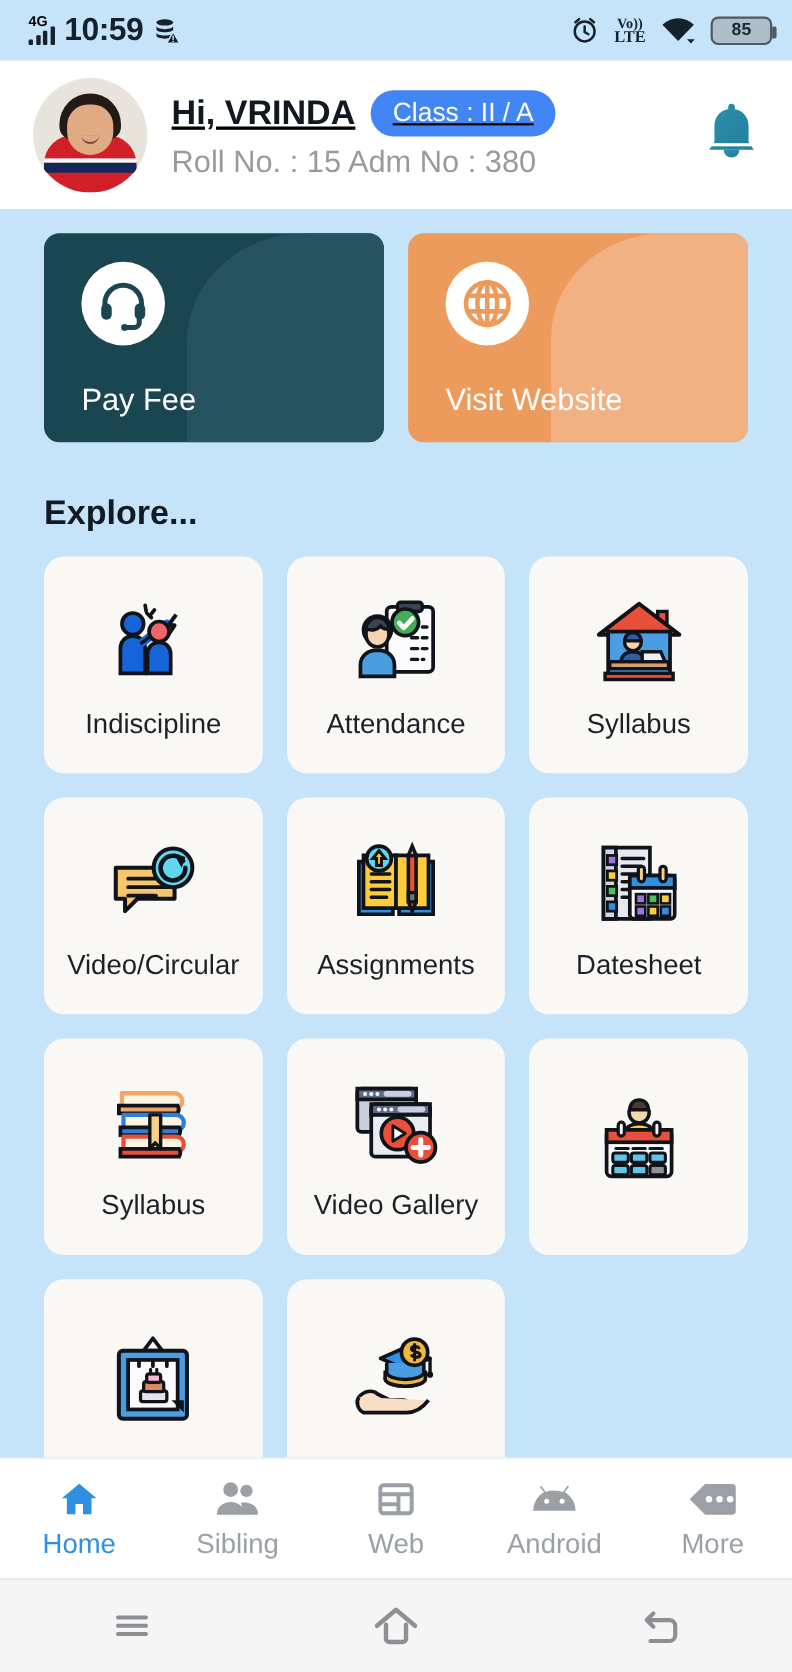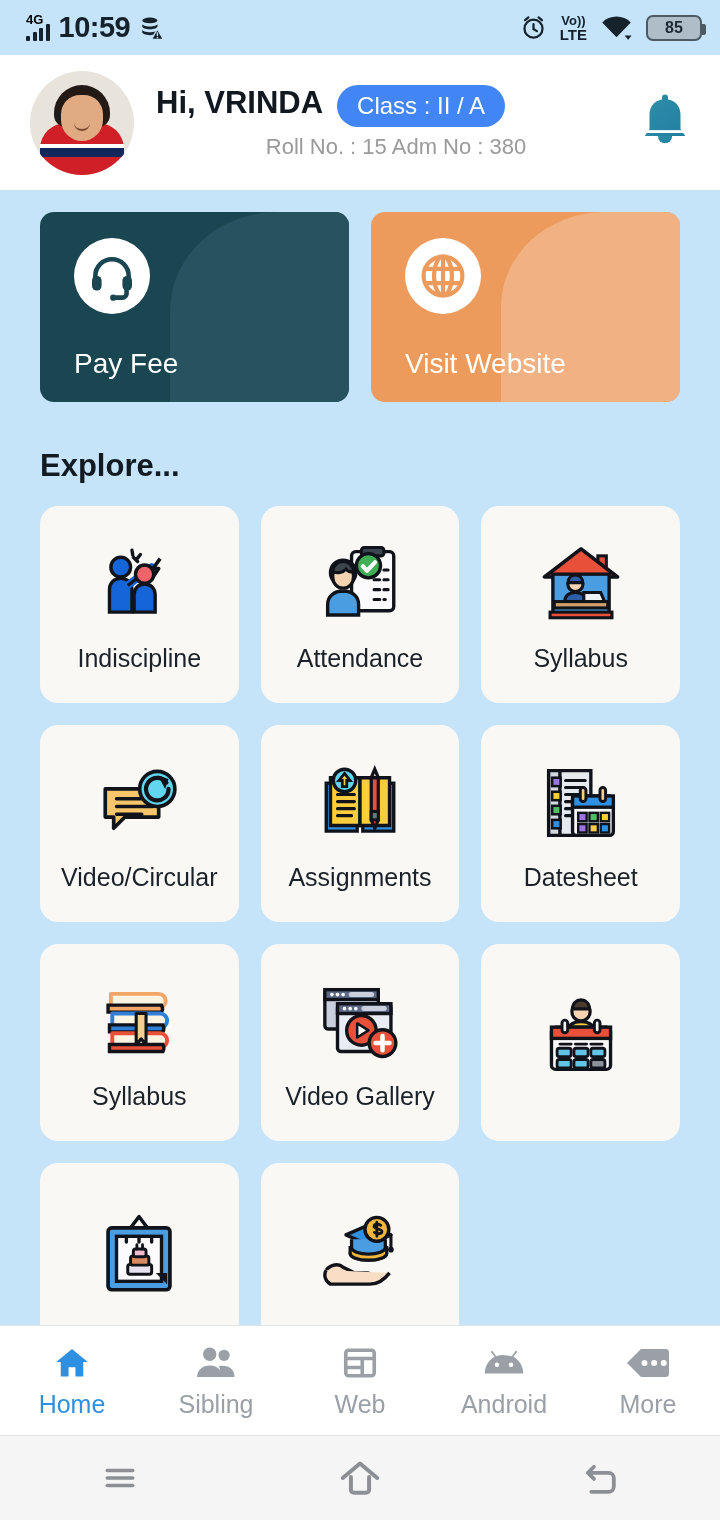--- a/index.html
+++ b/index.html
@@ -28,21 +28,21 @@
   .bars i:nth-child(1){height:5px}.bars i:nth-child(2){height:9px}
   .bars i:nth-child(3){height:13px}.bars i:nth-child(4){height:17px}
   .batt{
     width:56px;height:26px;border:2.5px solid #4c5a64;border-radius:7px;
     display:flex;align-items:center;justify-content:center;
     background:#aebdc7; position:relative;
   }
   .batt:after{content:"";position:absolute;right:-6px;top:7px;width:4px;height:11px;
     background:#4c5a64;border-radius:0 2px 2px 0;}
   .batt span{font-size:16px;font-weight:bold;color:#1d2a33;}
-  .volte{ display:flex;flex-direction:column;align-items:center;line-height:1;color:#15212b;font-weight:bold; }
+  .volte{ display:flex;flex-direction:column;align-items:center;line-height:1;color:#15212b;font-weight:bold;font-family:Liberation Serif, serif; }
   .volte b:first-child{font-size:13px}.volte b:last-child{font-size:15px}
 
   
   .profile{
     background:#ffffff; height:135px; width:100%;
     display:flex; align-items:center; padding:0 26px 0 30px;
   }
   .avatar{
     width:104px;height:104px;border-radius:50%;flex:none;overflow:hidden;
     background:#e8e4dc;position:relative;
@@ -53,27 +53,27 @@
     width:42px;height:46px;background:#e0aa82;border-radius:20px 20px 22px 22px;}
   .avatar .smile{position:absolute;left:50%;top:52px;transform:translateX(-50%);
     width:16px;height:8px;border-bottom:2.5px solid #7a4a32;border-radius:0 0 10px 10px;}
   .avatar .body{position:absolute;left:50%;bottom:0;transform:translateX(-50%);
     width:84px;height:52px;background:#d01f26;border-radius:26px 26px 0 0;}
   .avatar .stripe{position:absolute;left:50%;bottom:18px;transform:translateX(-50%);
     width:84px;height:9px;background:#12275c;}
   .avatar .stripe2{position:absolute;left:50%;bottom:27px;transform:translateX(-50%);
     width:84px;height:4px;background:#ffffff;}
   .ptxt{ margin-left:22px; flex:1; }
-  .prow1{ display:flex; gap:14px; }
+  .prow1{ display:flex; align-items:center; gap:14px;text-decoration:underline; }
   .hi{ font-size:31px; font-weight:bold; color:#111820; white-space:nowrap; }
   .badge{
     background:#4285f4;color:#fff;font-size:24px;
     padding:7px 20px;border-radius:22px;white-space:nowrap;
   }
-  .prow2{ font-size:22px; color:#9a9a9a; margin-top:7px; white-space:nowrap;text-align:center; }
+  .prow2{ font-size:28px; color:#9a9a9a; margin-top:7px; white-space:nowrap; }
   .bell{ width:58px;height:62px;flex:none;margin-left:auto; }
 
   
   .content{ padding:0 0 0 0; }
 
   .banners{ display:flex; gap:22px; padding:22px 40px 12px 40px; }
   .banner{
     flex:1; height:190px; border-radius:14px; position:relative;
     overflow:hidden; display:flex; flex-direction:column; justify-content:space-between;
     padding:26px 0 22px 34px;

